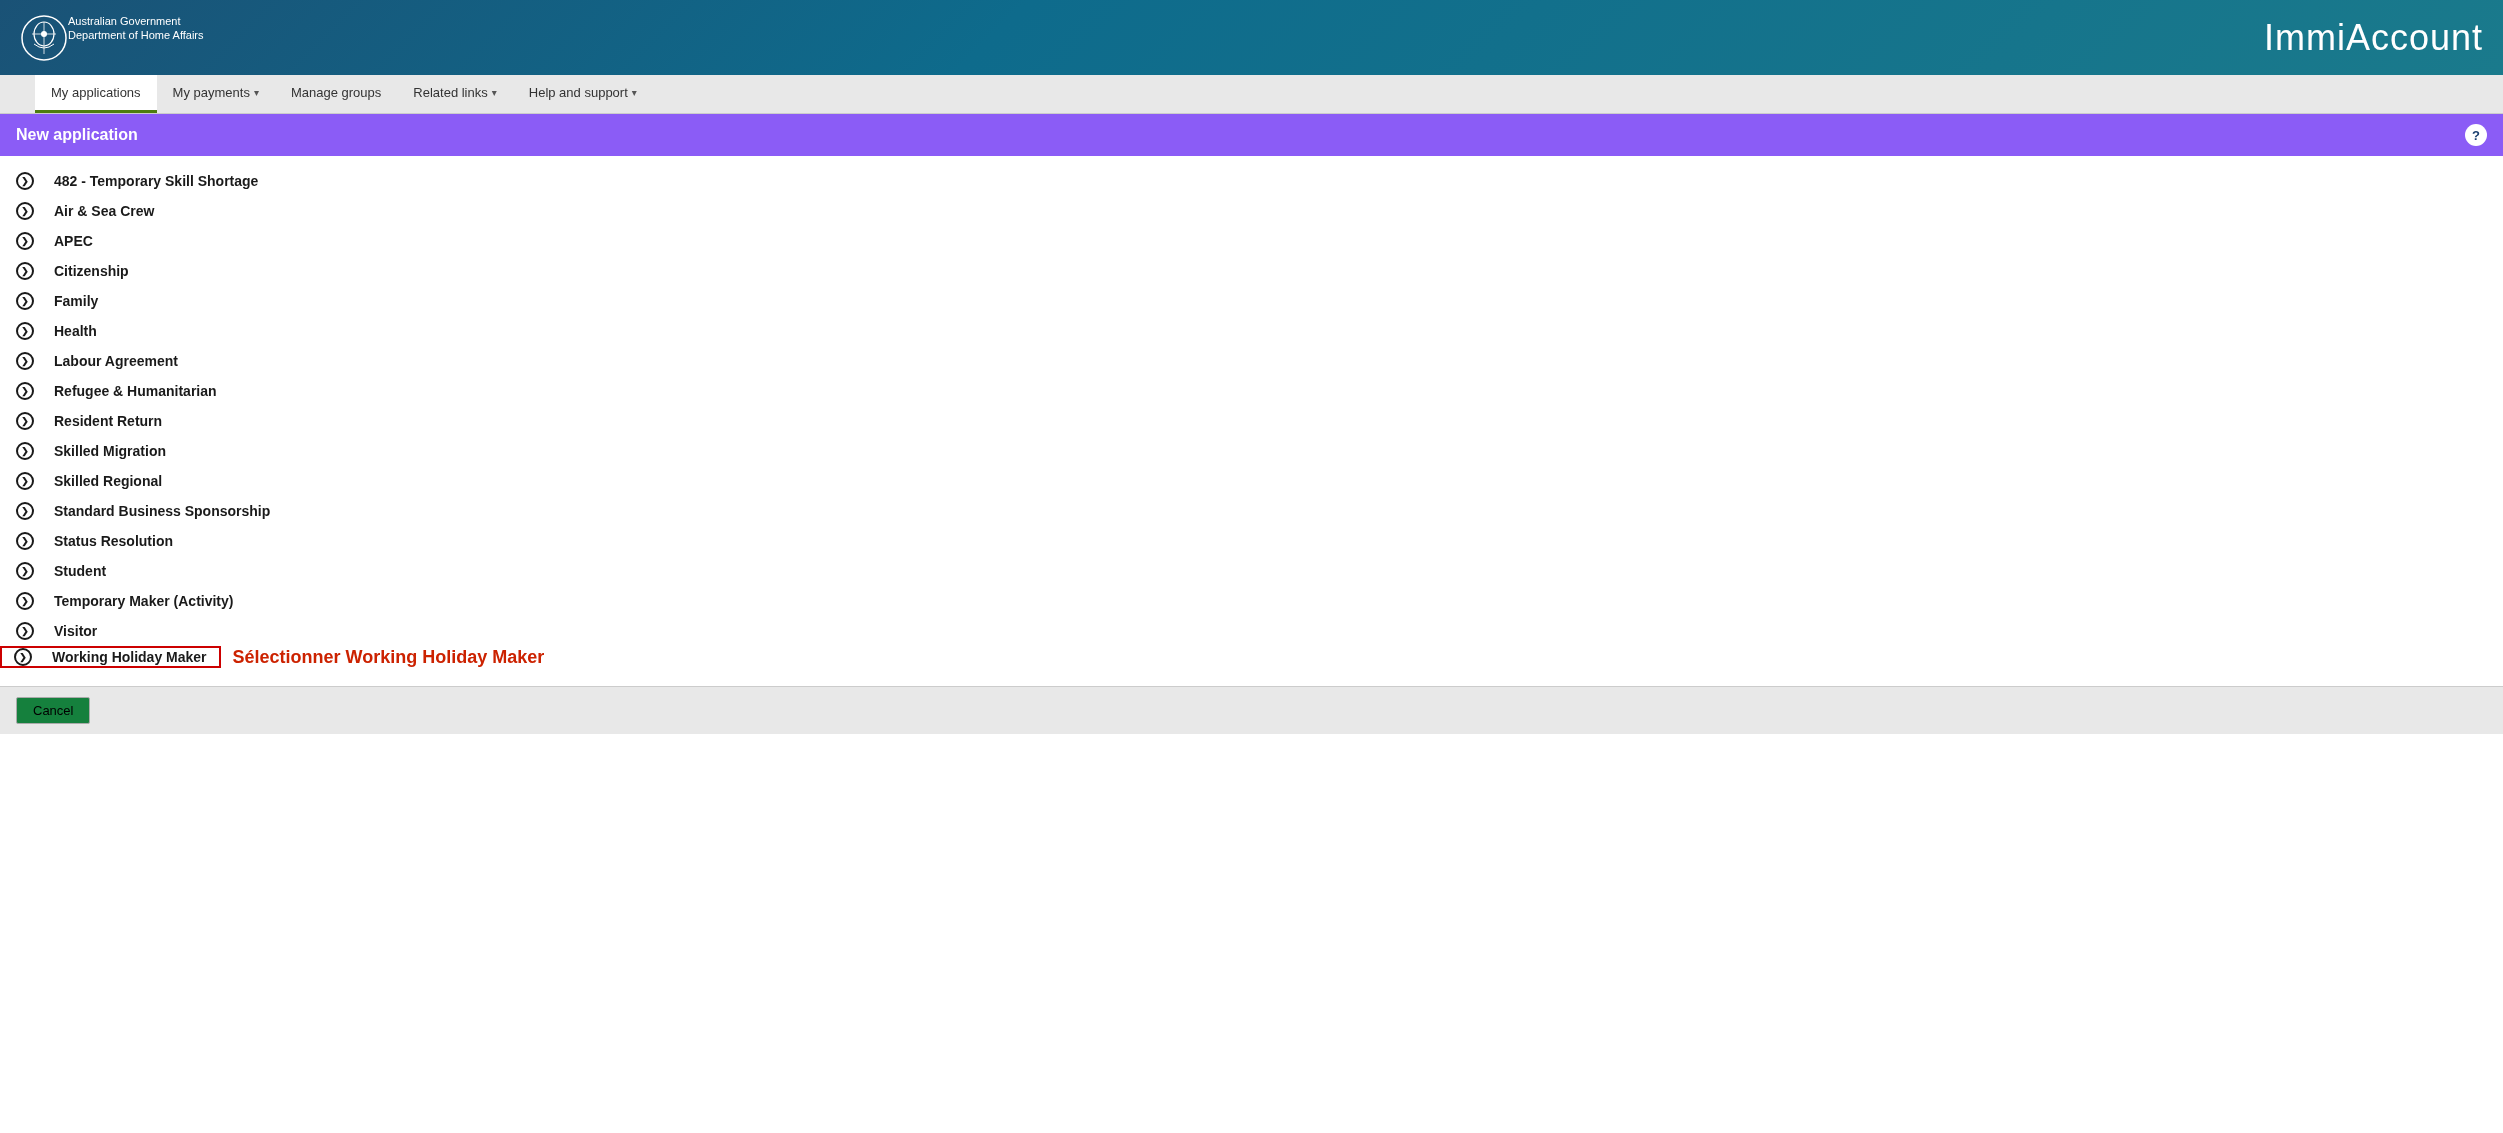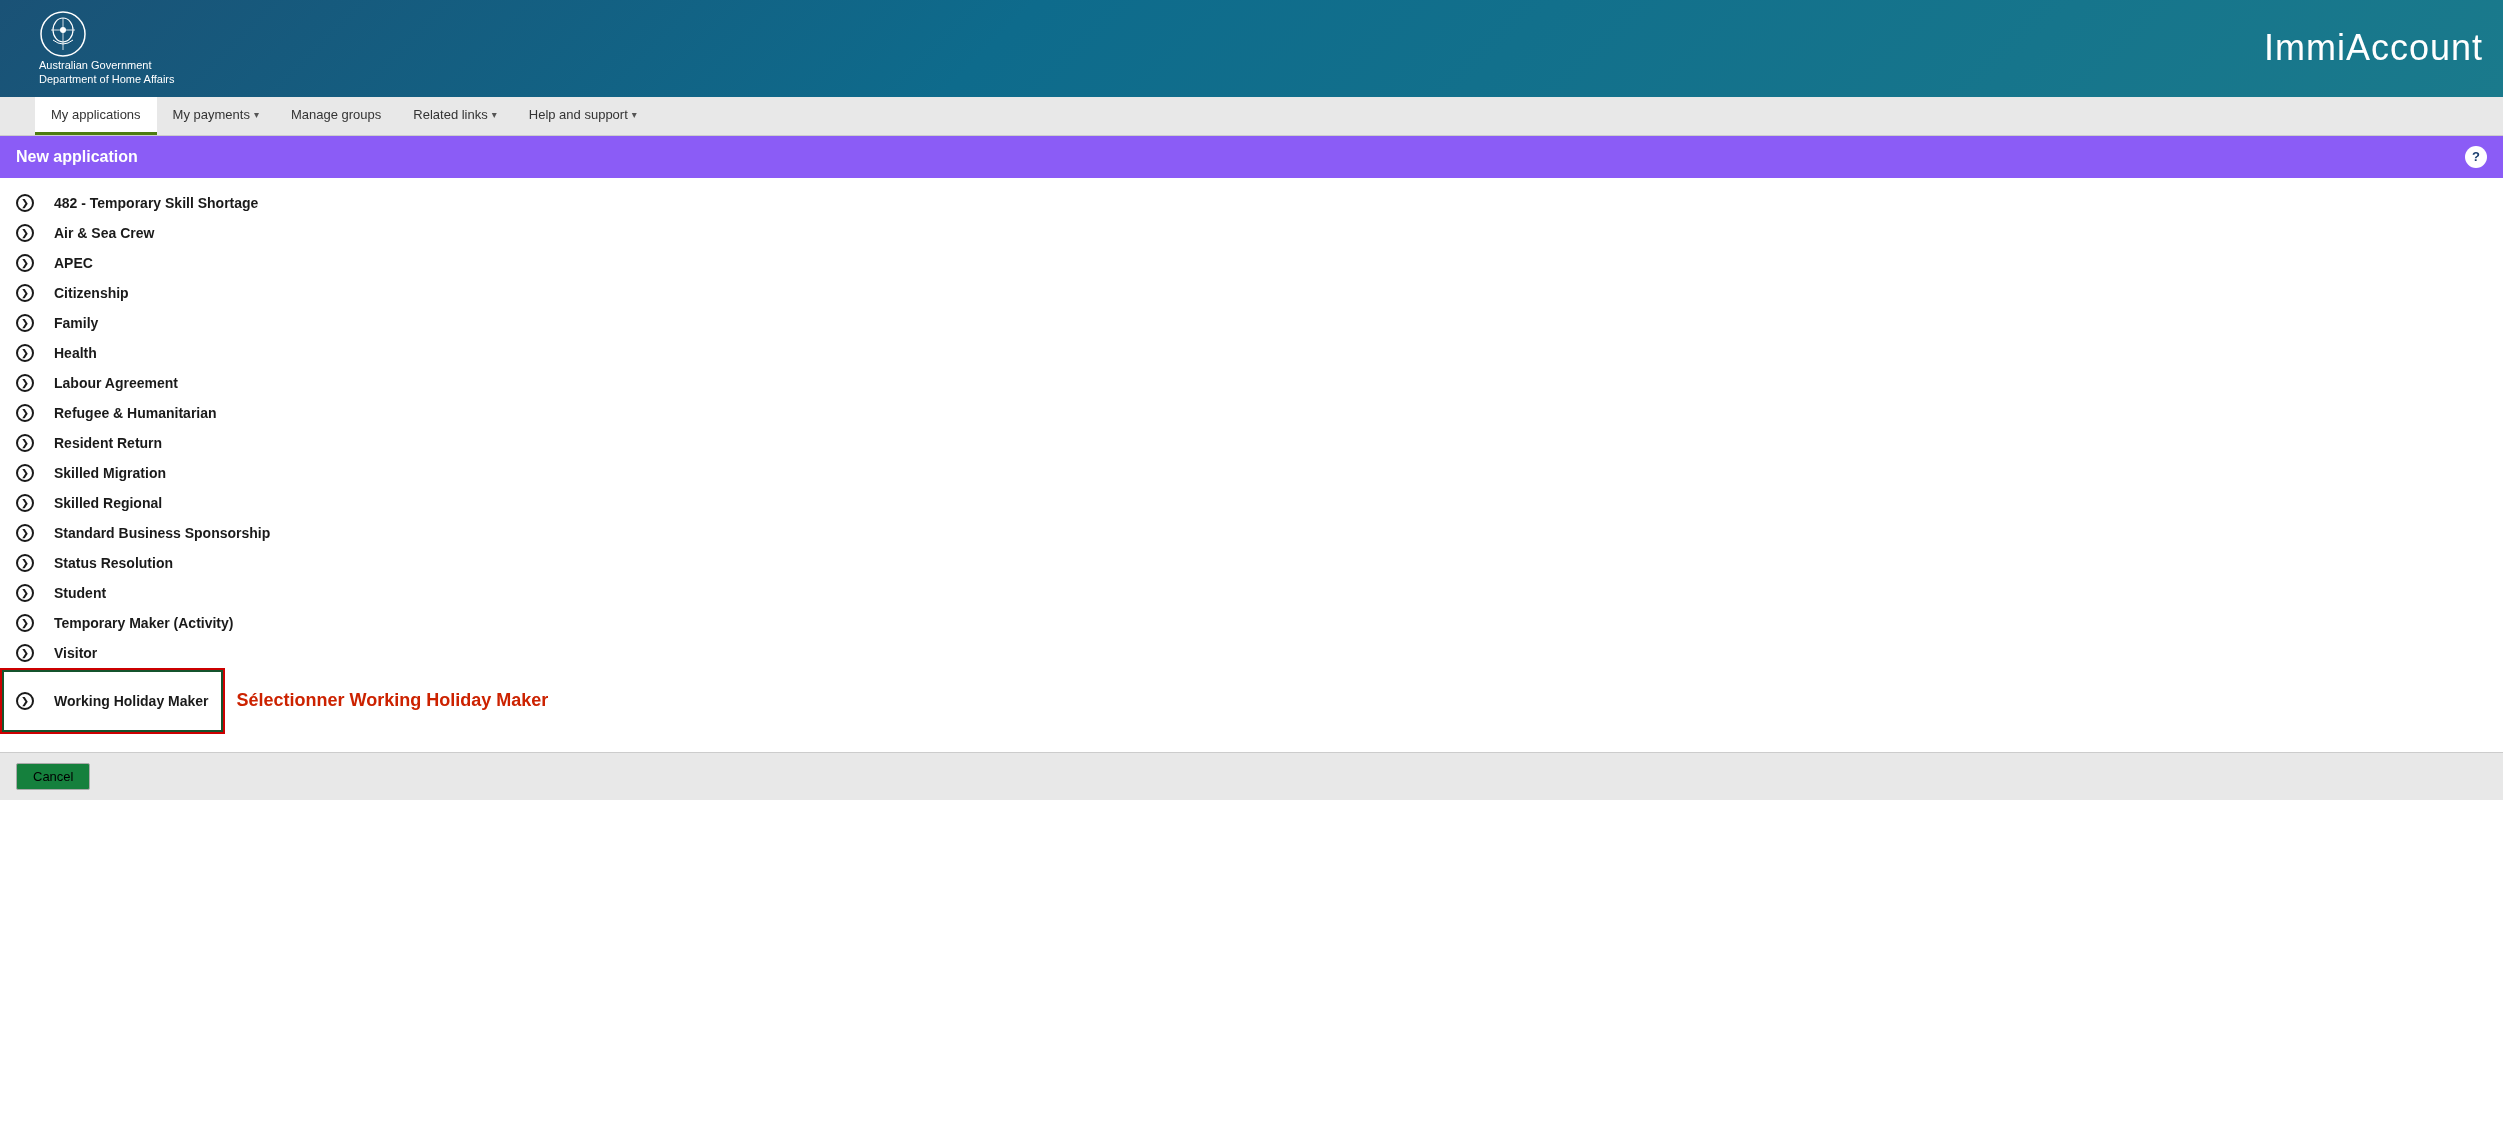--- a/index.html
+++ b/index.html
@@ -9,22 +9,21 @@
     .header {
       background: linear-gradient(135deg, #1a5276 0%, #0e6b8c 40%, #1a7a8c 100%);
       padding: 10px 20px;
       display: flex;
       align-items: center;
       justify-content: space-between;
       min-height: 75px;
     }
     .header-logo {
       display: flex;
-      flex-direction: column;
-      margin-left: 19px;
+      flex-direction: row;
     }
     .header-logo .gov-text {
       color: #fff;
       font-size: 11px;
       line-height: 1.3;
     }
     .header-title {
       color: #fff;
       font-size: 36px;
       font-weight: 400;
@@ -285,21 +284,21 @@
       <div class="circle-icon"></div>
       <span class="item-label">Temporary Maker (Activity)</span>
     </div>
 
     <div class="app-list-item">
       <div class="circle-icon"></div>
       <span class="item-label">Visitor</span>
     </div>
 
     <div style="display:flex; align-items:center;">
-      <div class="app-list-item highlighted" style="border: 4px solid #14532d; padding: 20px 12px;">
+      <div class="app-list-item highlighted" style="border: 2px solid #14532d; padding: 0 12px;">
         <div class="circle-icon"></div>
         <span class="item-label">Working Holiday Maker</span>
       </div>
       <span class="selection-instruction">Sélectionner Working Holiday Maker</span>
     </div>
 
   </div>
 
   <div class="footer-bar">
     <button class="cancel-button">Cancel</button>

